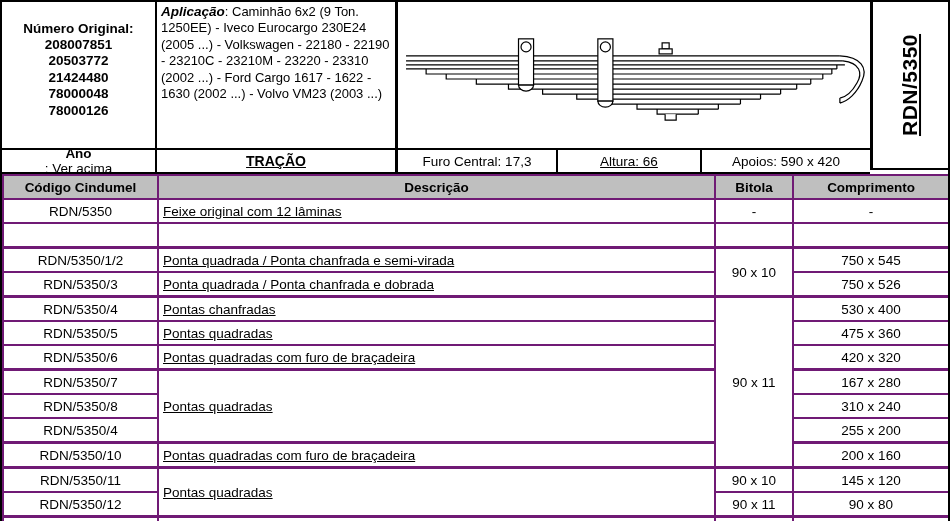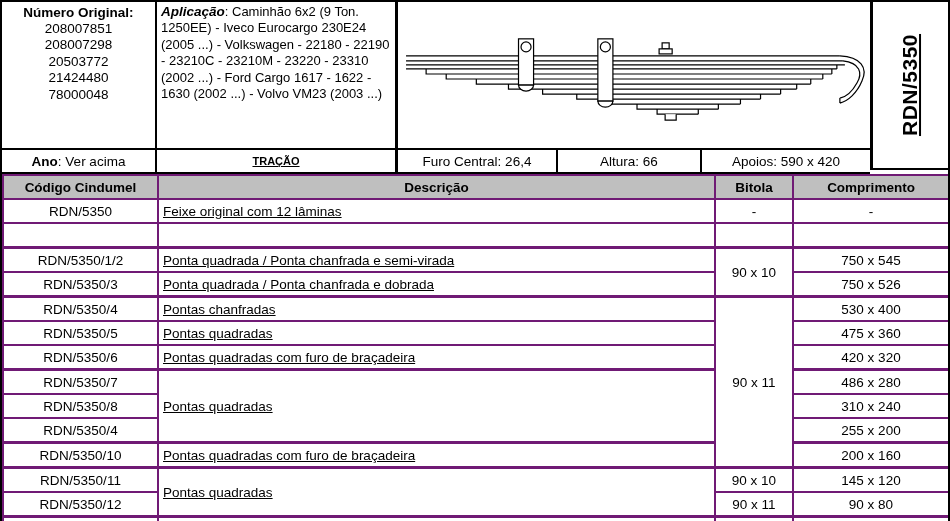--- a/index.html
+++ b/index.html
@@ -8,35 +8,35 @@
     position:relative; width:950px; height:521px; box-sizing:border-box;
     border:2px solid #000; border-bottom:none; overflow:hidden; background:#fff;
   }
   .box{position:absolute; box-sizing:border-box; background:#fff;}
   .bb2{border-bottom:2px solid #000;}
   .br2{border-right:2px solid #000;}
   .br3{border-right:3px solid #000;}
   .bl3{border-left:3px solid #000;}
 
   
-  .numero{left:0; top:0; width:155px; height:148px; text-align:center; padding-top:3px;}
+  .numero{left:0; top:0; width:155px; height:148px; text-align:center; padding-top:19px;}
   .numero .lbl{font-weight:bold; font-size:13.5px; margin-bottom:1px;}
-  .numero .num{font-size:13.5px; line-height:16.4px;}
+  .numero .num{font-size:13.5px; line-height:16.4px;font-weight:bold;}
   .aplicacao{left:155px; top:0; width:241px; height:148px; padding:2px 4px; font-size:13px; line-height:16.4px;}
   .aplicacao .lbl{font-weight:bold; font-size:13.5px;font-style:italic;}
   .drawingbox{left:396px; top:0; width:472px; height:148px;}
   .drawingbox svg{display:block; width:100%; height:100%;}
   .rdnbox{left:868px; top:0; width:78px; height:168px; display:flex; align-items:center; justify-content:center;}
   .rdntext{transform:rotate(-90deg); font-weight:bold; font-size:21px; text-decoration:underline; letter-spacing:0.5px; white-space:nowrap;}
   .rowcell{top:148px; height:24px; display:flex; align-items:center; justify-content:center; font-size:13.5px;}
-  .ano{left:0; width:155px;}
+  .ano{left:0; width:155px;flex-direction:column;}
   .tracao{left:155px; width:241px;}
-  .tracao .t{font-weight:bold; text-decoration:underline; font-size:11px;}
+  .tracao .t{font-weight:bold; text-decoration:underline; font-size:14px;}
   .furo{left:396px; width:160px;}
-  .altura{left:556px; width:144px;}
+  .altura{left:556px; width:144px;text-decoration:underline;}
   .apoios{left:700px; width:168px;}
   .bold{font-weight:bold;}
 
   
   table.parts{
     position:absolute; left:0; top:172px; width:946px;
     border-collapse:collapse; table-layout:fixed; font-size:13.5px;
   }
   table.parts th, table.parts td{
     border:2px solid #701a75; height:22px; padding:0 4px; overflow:hidden; white-space:nowrap;
@@ -48,24 +48,24 @@
   tr.cutoff td{height:10px; border-bottom:none;}
 </style>
 </head>
 <body>
 
 <div class="page">
 
   <div class="box numero br2 bb2">
     <div class="lbl">Número Original:</div>
     <div class="num">208007851</div>
-    <div class="num">208007298</div>
     <div class="num">20503772</div>
     <div class="num">21424480</div>
     <div class="num">78000048</div>
+    <div class="num">78000126</div>
   </div>
 
   <div class="box aplicacao br3 bb2">
     <span class="lbl">Aplicação</span><span>: Caminhão 6x2 (9 Ton. 1250EE) - Iveco Eurocargo 230E24 (2005 ...) - Volkswagen - 22180 - 22190 - 23210C - 23210M - 23220 - 23310 (2002 ...) - Ford Cargo 1617 - 1622 - 1630 (2002 ...) - Volvo VM23 (2003 ...)</span>
   </div>
 
   <div class="box drawingbox bb2">
     <svg viewBox="0 0 470 144">
       <g stroke="#000" fill="none" stroke-width="1.2">
 
@@ -116,21 +116,21 @@
     <span class="rdntext">RDN/5350</span>
   </div>
 
   <div class="box rowcell ano br2 bb2">
     <span class="bold">Ano</span>
       <span>: Ver acima</span>
   </div>
   <div class="box rowcell tracao br3 bb2">
     <span class="t">TRAÇÃO</span>
   </div>
-  <div class="box rowcell furo br2 bb2">Furo Central: 26,4</div>
+  <div class="box rowcell furo br2 bb2">Furo Central: 17,3</div>
   <div class="box rowcell altura br2 bb2">Altura: 66</div>
   <div class="box rowcell apoios bb2">Apoios: 590 x 420</div>
 
   <table class="parts">
     <colgroup>
       <col style="width:155px">
         <col style="width:557px">
         <col style="width:78px">
         <col style="width:156px">
     </colgroup>
@@ -178,21 +178,21 @@
         <td class="ctr">475 x 360</td>
       </tr>
       <tr>
         <td class="code">RDN/5350/6</td>
         <td class="desc">Pontas quadradas com furo de braçadeira</td>
         <td class="ctr">420 x 320</td>
       </tr>
       <tr class="thick">
         <td class="code">RDN/5350/7</td>
         <td class="desc" rowspan="3">Pontas quadradas</td>
-        <td class="ctr">486 x 280</td>
+        <td class="ctr">167 x 280</td>
       </tr>
       <tr>
         <td class="code">RDN/5350/8</td>
         <td class="ctr">310 x 240</td>
       </tr>
       <tr>
         <td class="code">RDN/5350/4</td>
         <td class="ctr">255 x 200</td>
       </tr>
       <tr class="thick">

